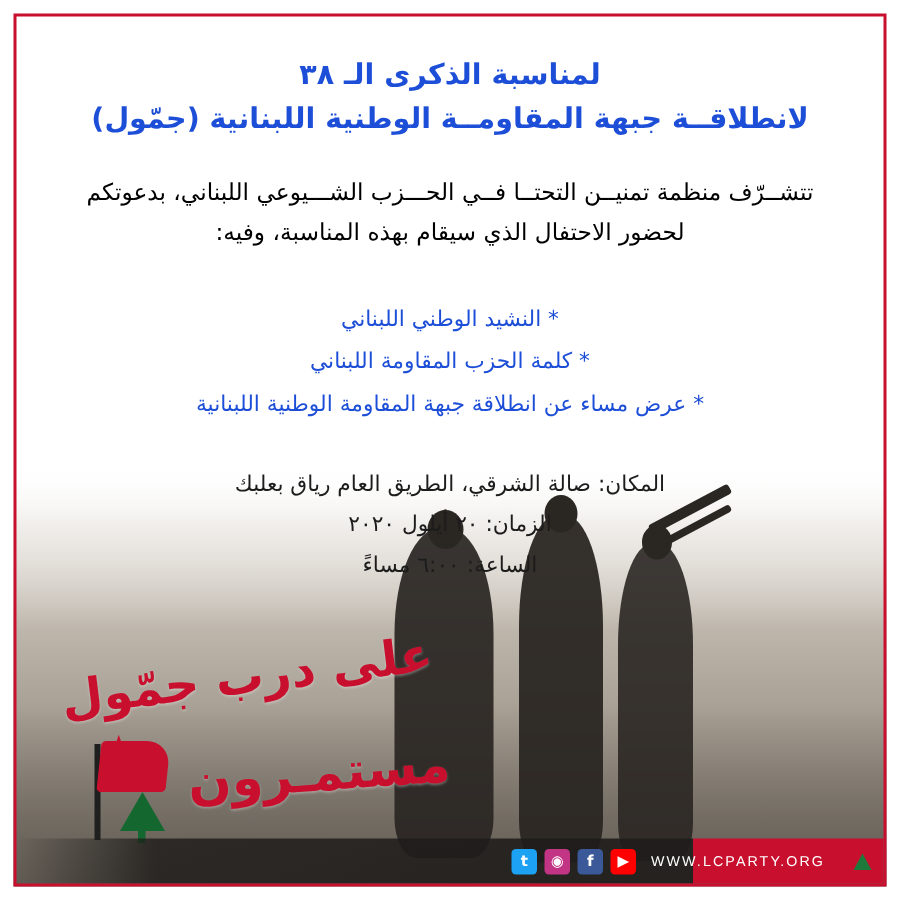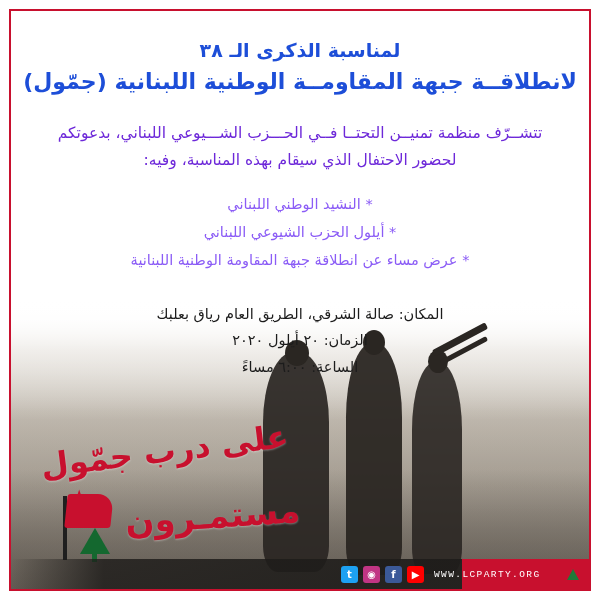--- a/index.html
+++ b/index.html
@@ -97,34 +97,34 @@
     text-align: center;
     color: #1a1a1a;
   }
   .headline {
     margin-top: 22px;
     font-size: 19px;
     font-weight: bold;
     line-height: 1.55;
     color: #1d4ed8;
   }
-  .headline .l2 { font-size: 22px; }
+  .headline .l2 { font-size: 19px; }
   .intro {
     margin-top: 20px;
     font-size: 15.5px;
     line-height: 1.75;
-    color: #6d28d9;
+    color: #000000;
     padding: 0 26px;
     text-align: center;
   }
   .program {
-    margin-top: 16px;
+    margin-top: 30px;
     font-size: 14.5px;
     line-height: 1.95;
-    color: #8b5cf6;
+    color: #1d4ed8;
   }
   .program div { white-space: nowrap; }
   .details {
     margin-top: 26px;
     font-size: 14.5px;
     line-height: 1.85;
     color: #1c1c1c;
     text-align: center;
   }
   
@@ -220,21 +220,21 @@
   }
   .s-tw { background: #1da1f2; }
   .s-ig { background: #c13584; }
   .s-fb { background: #3b5998; }
   .s-yt { background: #ff0000; }
   .site {
     color: #ffffff;
     font-size: 9.5px;
     letter-spacing: 1.4px;
     margin-left: 10px;
-    font-family: Liberation Mono, monospace;
+    font-family: Liberation Sans, sans-serif;
   }
   .footer-right {
     margin-left: auto;
     display: flex;
     align-items: center;
     gap: 6px;
     padding-right: 10px;
   }
   .mini-flag {
     width: 13px; height: 11px;
@@ -268,21 +268,21 @@
   <div class="content">
     <div class="headline">
       <div>لمناسبة الذكرى الـ ٣٨</div>
       <div class="l2">لانطلاقــة جبهة المقاومــة الوطنية اللبنانية (جمّول)</div>
     </div>
 
     <div class="intro">تتشــرّف منظمة تمنيــن التحتــا فــي الحـــزب الشـــيوعي اللبناني، بدعوتكم لحضور الاحتفال الذي سيقام بهذه المناسبة، وفيه:</div>
 
     <div class="program">
       <div>* النشيد الوطني اللبناني</div>
-      <div>* أيلول الحزب الشيوعي اللبناني</div>
+      <div>* كلمة الحزب المقاومة اللبناني</div>
       <div>* عرض مساء عن انطلاقة جبهة المقاومة الوطنية اللبنانية</div>
     </div>
 
     <div class="details">
       <div>المكان: صالة الشرقي، الطريق العام رياق بعلبك</div>
       <div>الزمان: ٢٠ أيلول ٢٠٢٠</div>
       <div>الساعة: ٦:٠٠ مساءً</div>
     </div>
   </div>
 

